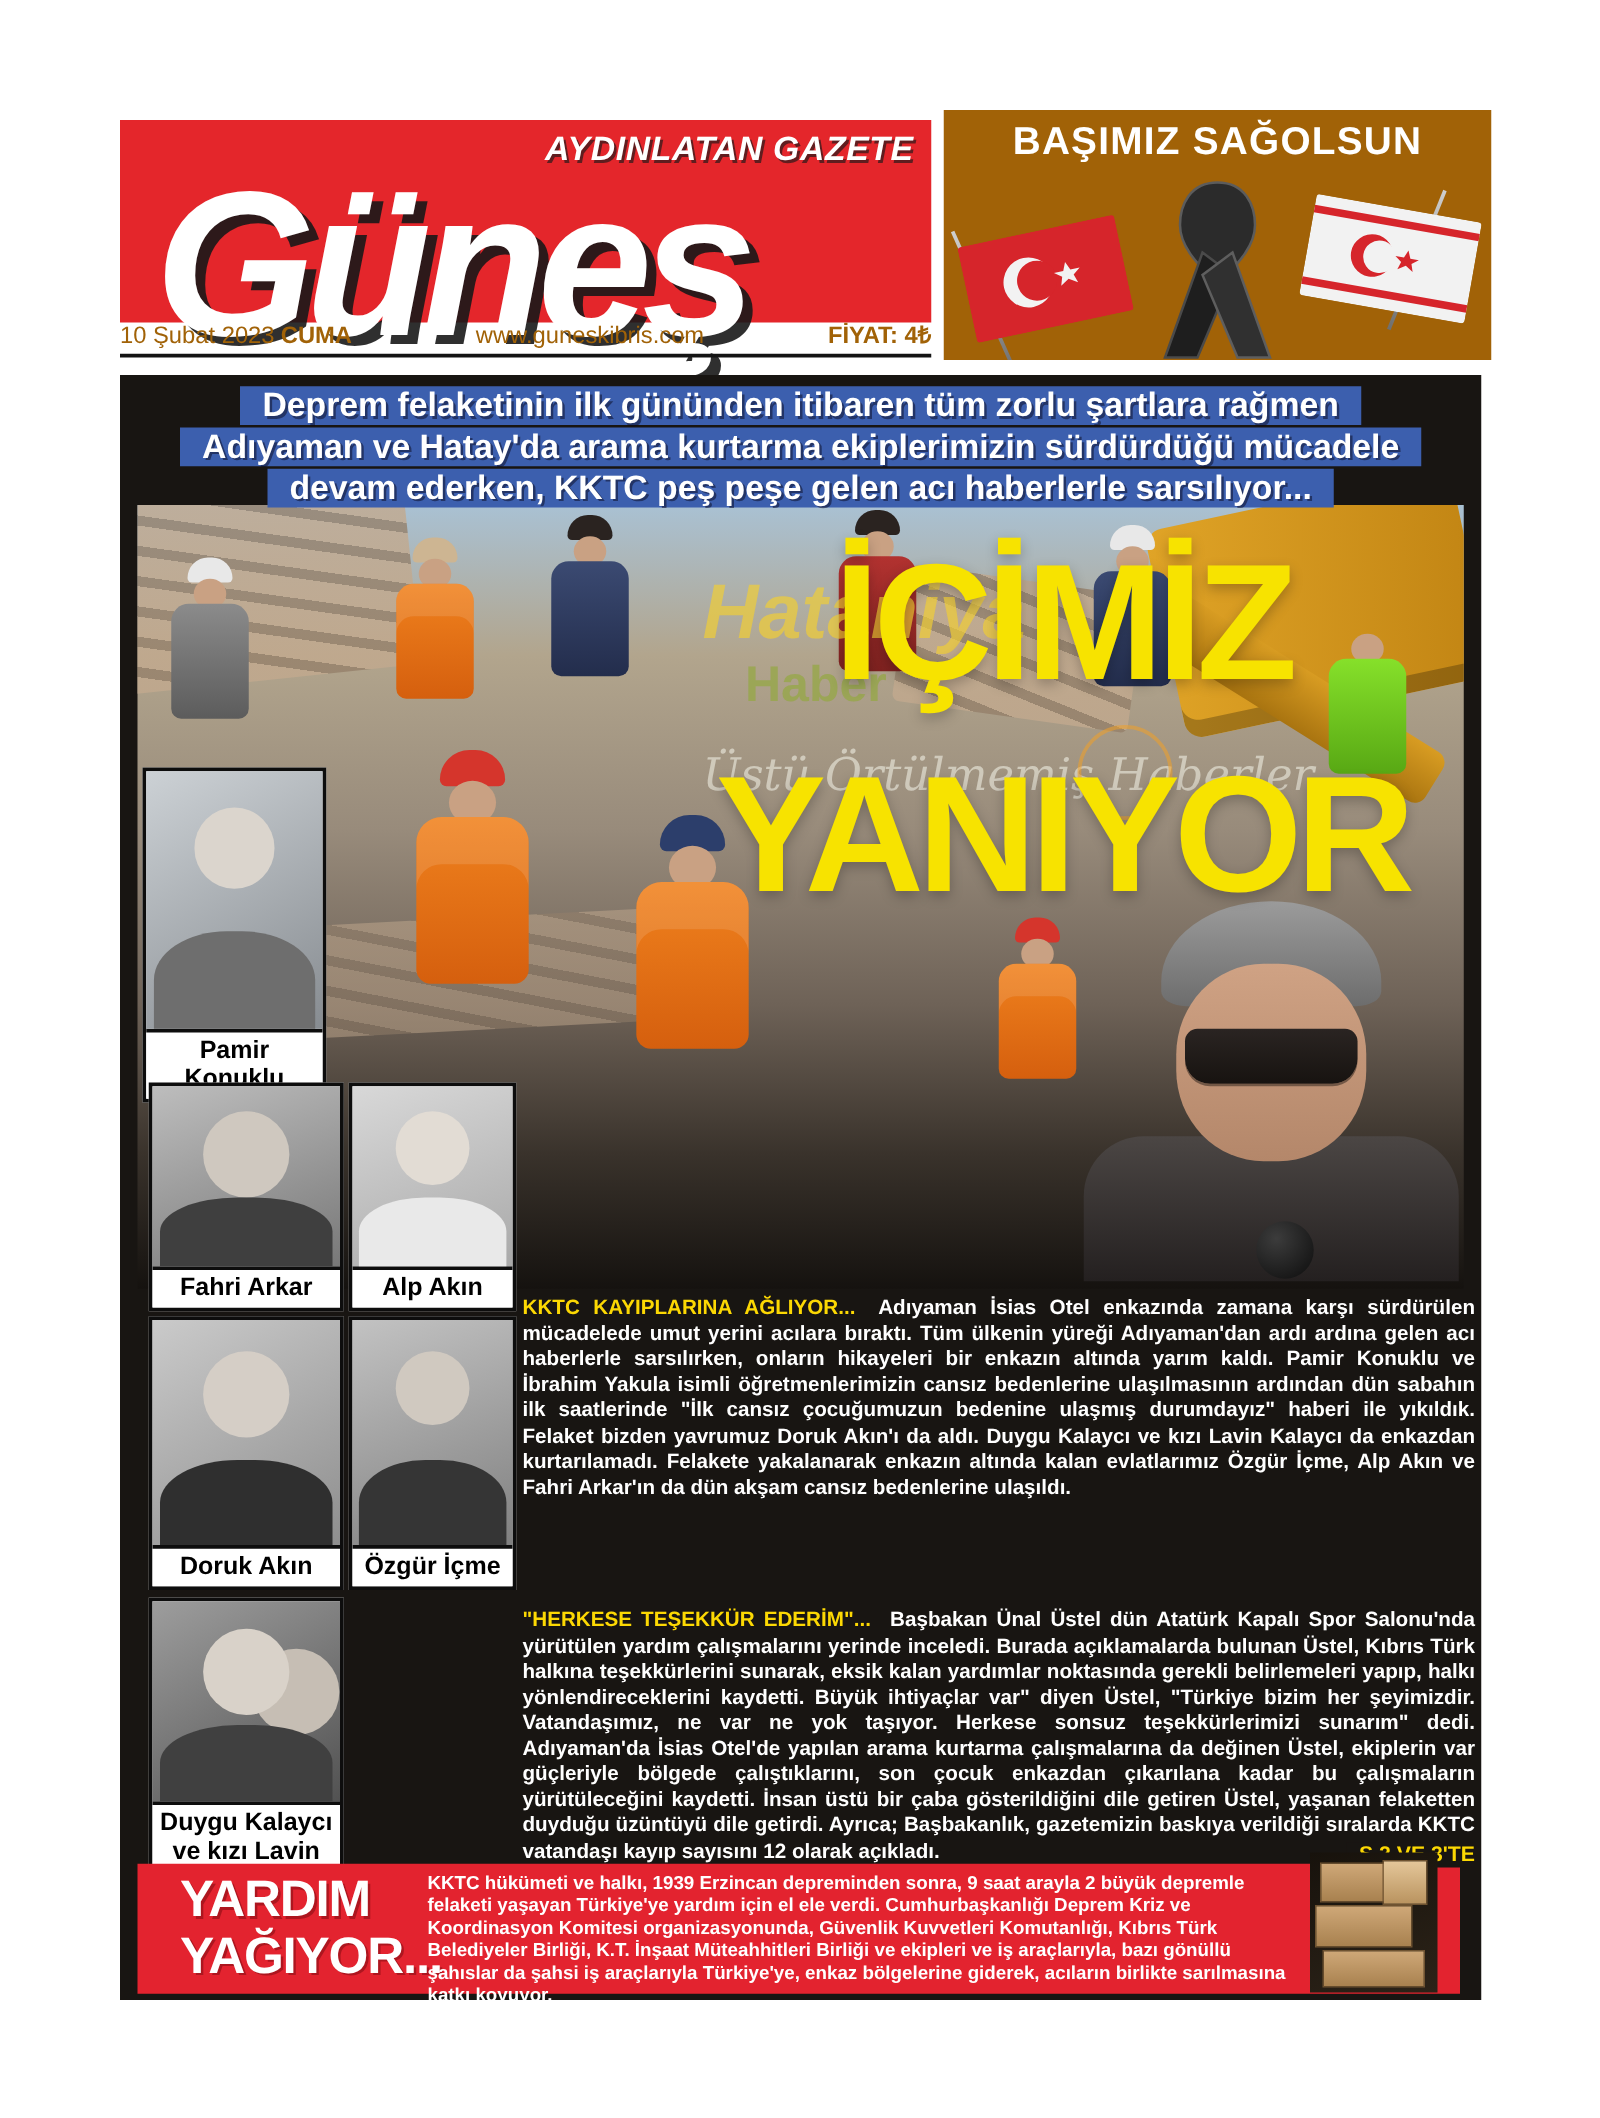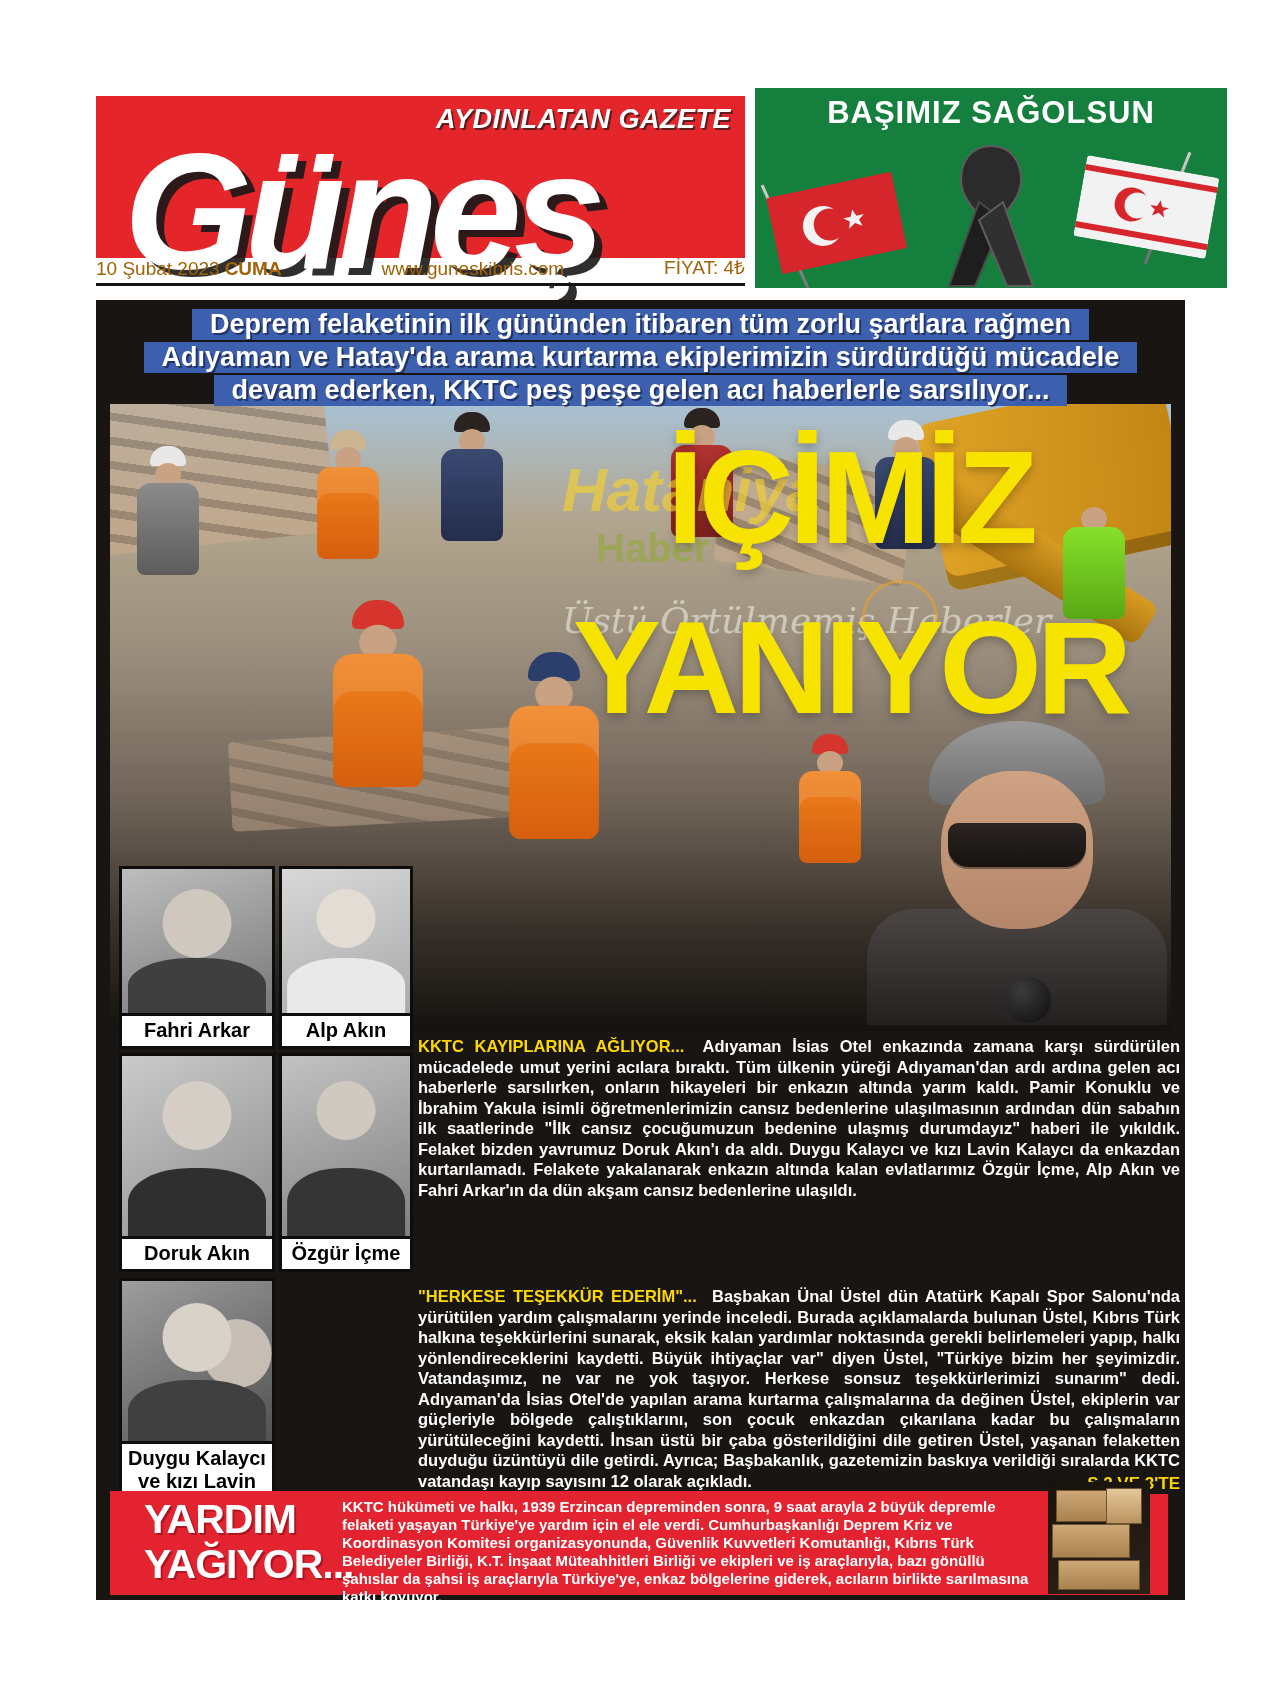--- a/index.html
+++ b/index.html
@@ -4,24 +4,24 @@
 <style>
   html,body{margin:0;padding:0;background:#ffffff;}
   .page{position:relative;width:1280px;height:1694px;background:#fff;font-family:"Liberation Sans",sans-serif;overflow:hidden;}
 
   
   .masthead{position:absolute;left:96px;top:96px;width:649px;height:162px;background:#e4262b;}
   .tagline{position:absolute;right:14px;top:8px;color:#fff;font-style:italic;font-weight:bold;font-size:27px;letter-spacing:.5px;text-shadow:2px 2px 0 rgba(25,25,25,.65);white-space:nowrap;}
   .logo{position:absolute;left:28px;bottom:-36px;color:#fff;font-style:italic;font-weight:bold;font-size:165px;line-height:1;letter-spacing:-8px;text-shadow:8px 7px 0 rgba(24,24,24,.9);}
   .dateline{position:absolute;left:96px;top:258px;width:649px;height:28px;border-bottom:3px solid #141414;display:flex;justify-content:space-between;align-items:flex-end;font-size:19px;color:#a16207;padding-bottom:3px;box-sizing:border-box;}
   .dateline .day{font-weight:bold;margin-left:5px;}
-  .dateline .price{font-weight:normal;}
-
-  
-  .mourning{position:absolute;left:755px;top:88px;width:472px;height:200px;background:#15803d;overflow:hidden;}
+  .dateline .price{font-weight:bold;}
+
+  
+  .mourning{position:absolute;left:755px;top:88px;width:438px;height:200px;background:#a16207;overflow:hidden;}
   .mourning-title{text-align:center;color:#fff;font-weight:bold;font-size:31px;letter-spacing:1px;margin-top:7px;}
   .flag{position:absolute;}
   .flag-tr{left:18px;top:96px;transform:rotate(-12deg);}
   .flag-trnc{right:14px;top:78px;transform:rotate(10deg);}
   .pole{position:absolute;width:3px;height:120px;background:linear-gradient(#cfcfcf,#6f6f6f);}
   .pole-tr{left:30px;top:92px;transform:rotate(-24deg);}
   .pole-trnc{right:58px;top:60px;transform:rotate(22deg);}
   .ribbon{position:absolute;left:50%;top:52px;transform:translateX(-50%);}
 
   
@@ -232,20 +232,24 @@
       <div class="wm wm-haber">Haber</div>
       <div class="wm wm-script">Üstü Örtülmemiş Haberler</div>
       <div class="wm wm-stamp"></div>
 
       <div class="headline">
         <span class="hl1">İÇİMİZ</span>
         <span class="hl2">YANIYOR</span>
       </div>
     </div>
 
+    <figure class="portrait pos-p1">
+      <div class="photo g1"></div>
+      <figcaption>Pamir Konuklu</figcaption>
+    </figure>
     <figure class="portrait pos-p2">
       <div class="photo g2"></div>
       <figcaption>Fahri Arkar</figcaption>
     </figure>
     <figure class="portrait pos-p3">
       <div class="photo g3"></div>
       <figcaption>Alp Akın</figcaption>
     </figure>
     <figure class="portrait pos-p4">
       <div class="photo g4"></div>

